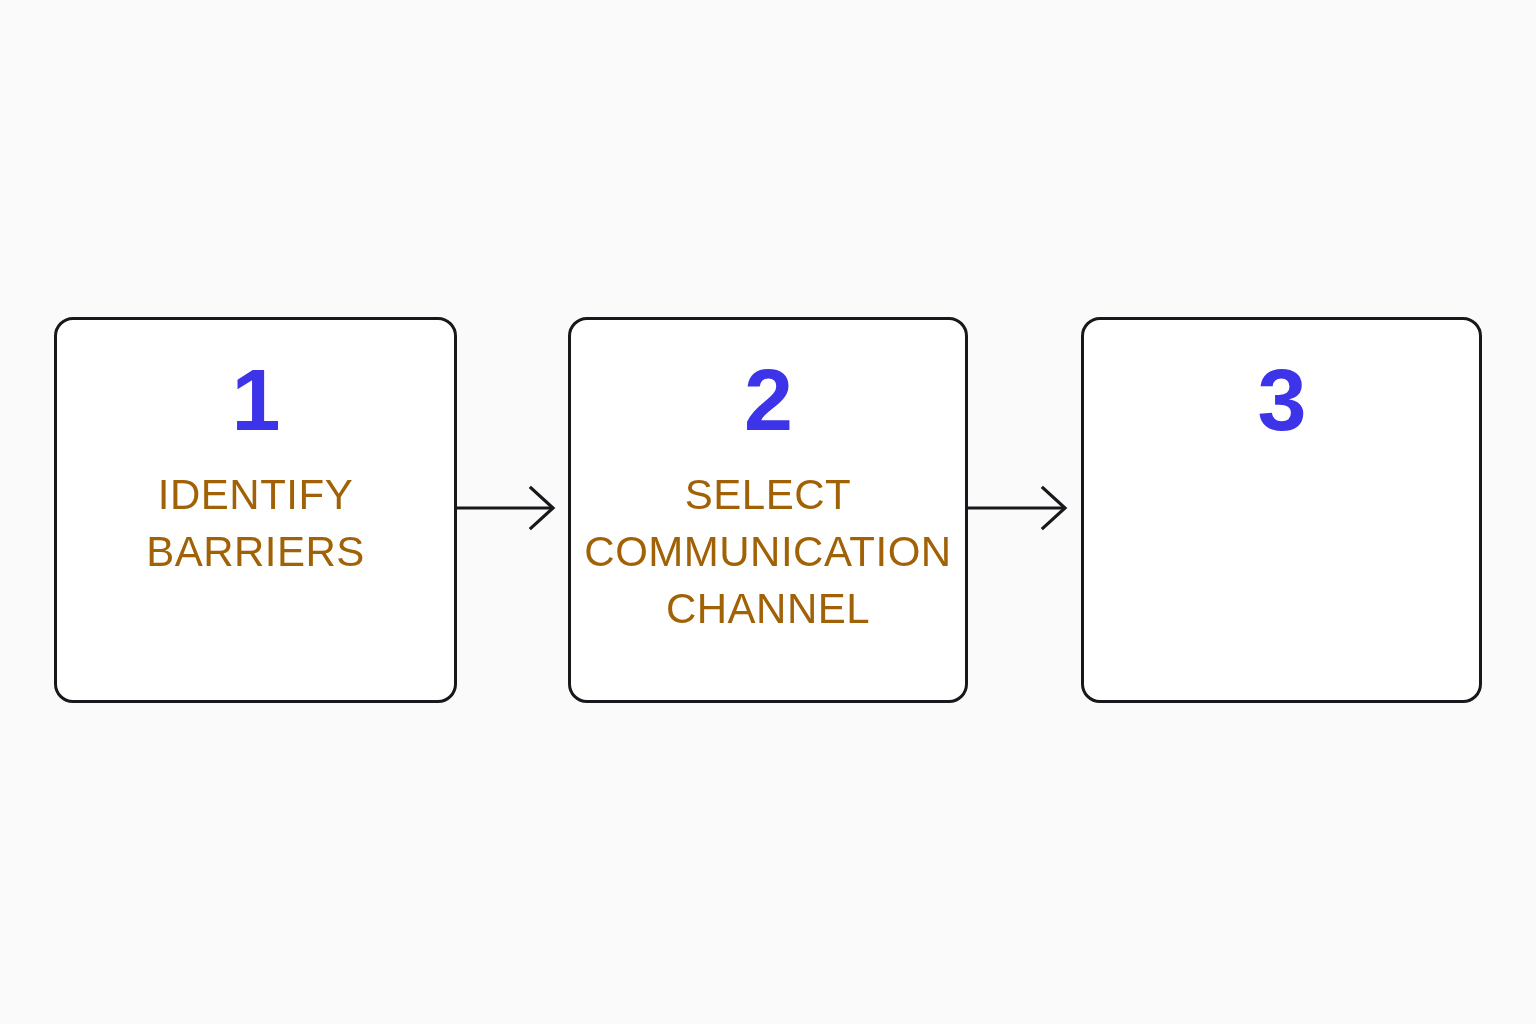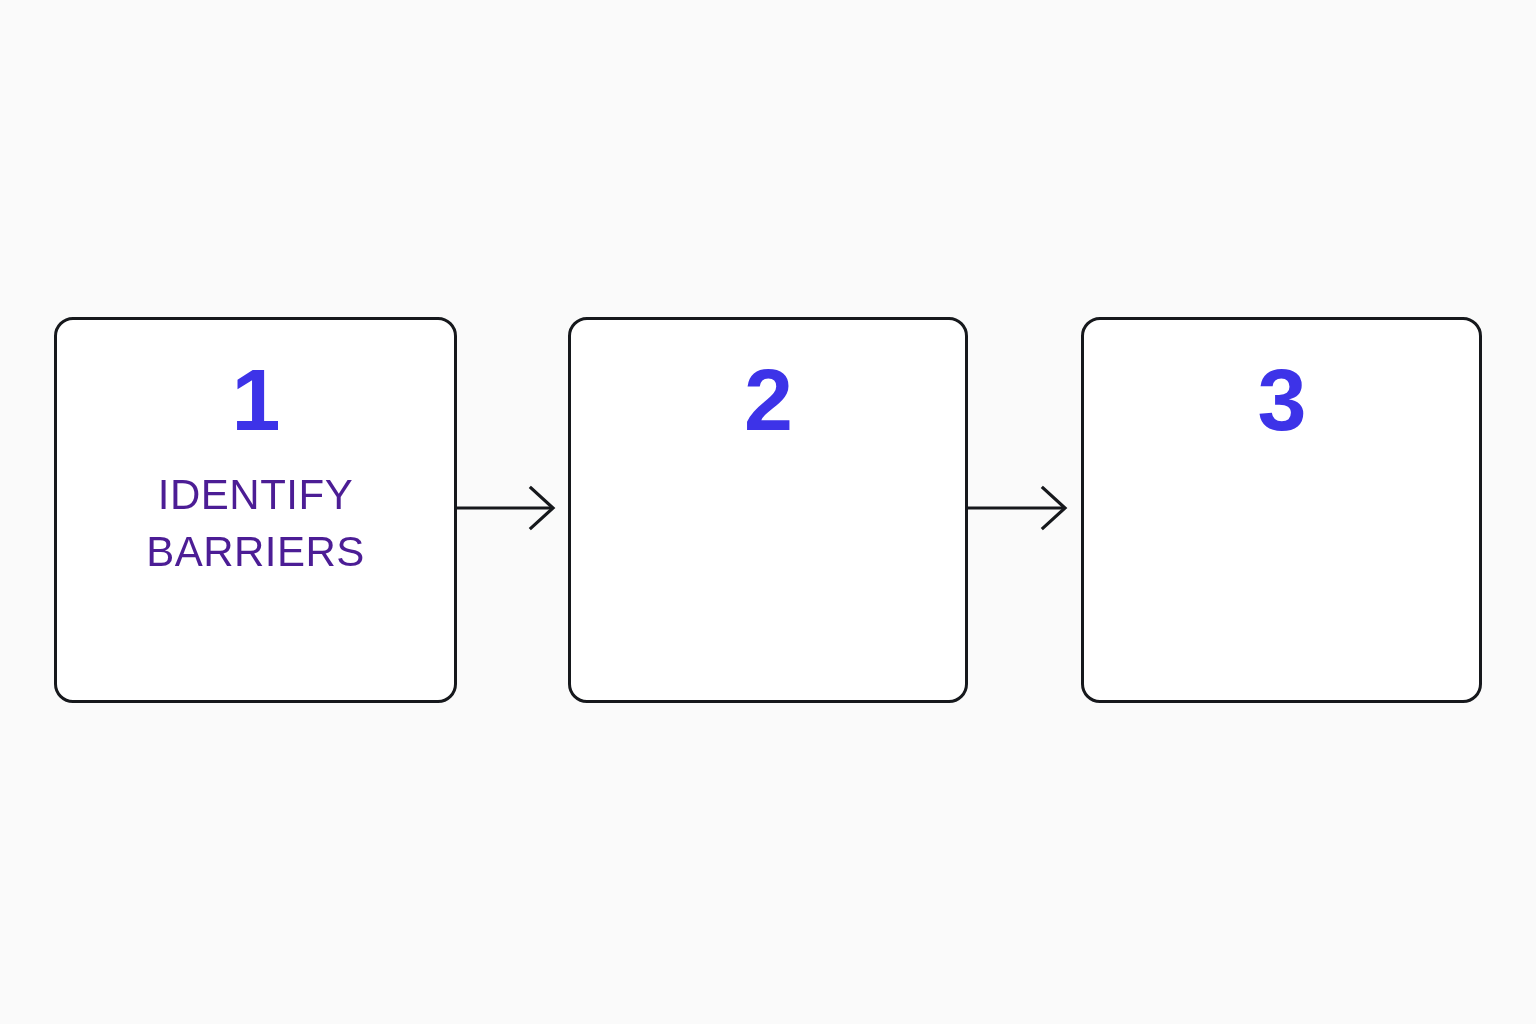--- a/index.html
+++ b/index.html
@@ -47,21 +47,21 @@
     color: #3d33e8;
     letter-spacing: -1px;
     user-select: none;
   }
 
   .step-label {
     margin-top: 22px;
     font-size: 42px;
     line-height: 57px;
     font-weight: 400;
-    color: #4c1d95;
+    color: #a16207;
     text-align: center;
     text-transform: uppercase;
     letter-spacing: 0.5px;
     padding: 0 10px;
     white-space: pre-line;
   }
 
   
   .connector {
     position: absolute;
@@ -91,20 +91,23 @@
 
   <div class="connector arrow-1">
     <svg viewBox="0 0 113 44" preserveAspectRatio="none">
       <path d="M 0 22 L 96 22" stroke="#16181c" stroke-width="3.2" fill="none"></path>
       <path d="M 74 2 L 96 22 L 74 42" stroke="#16181c" stroke-width="3.2" fill="none" stroke-linecap="square" stroke-linejoin="miter"></path>
     </svg>
   </div>
 
   <div class="step-box step-2">
     <div class="step-number">2</div>
+    <div class="step-label">SELECT
+COMMUNICATION
+CHANNEL</div>
   </div>
 
   <div class="connector arrow-2">
     <svg viewBox="0 0 114 44" preserveAspectRatio="none">
       <path d="M 0 22 L 97 22" stroke="#16181c" stroke-width="3.2" fill="none"></path>
       <path d="M 75 2 L 97 22 L 75 42" stroke="#16181c" stroke-width="3.2" fill="none" stroke-linecap="square" stroke-linejoin="miter"></path>
     </svg>
   </div>
 
   <div class="step-box step-3">

